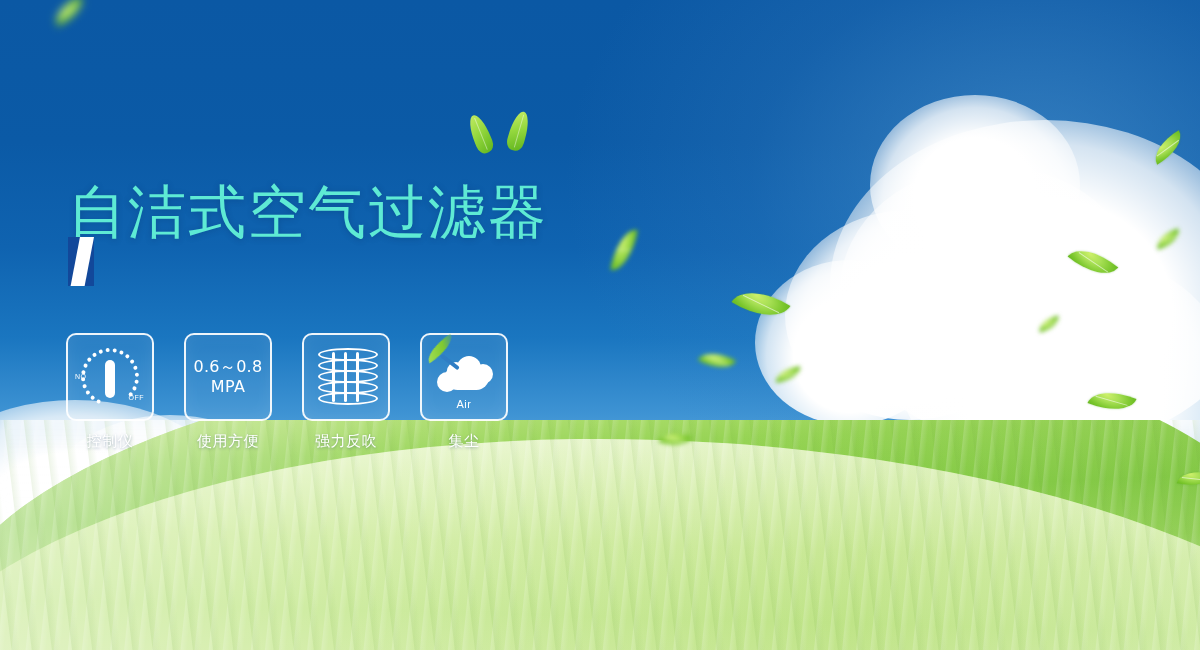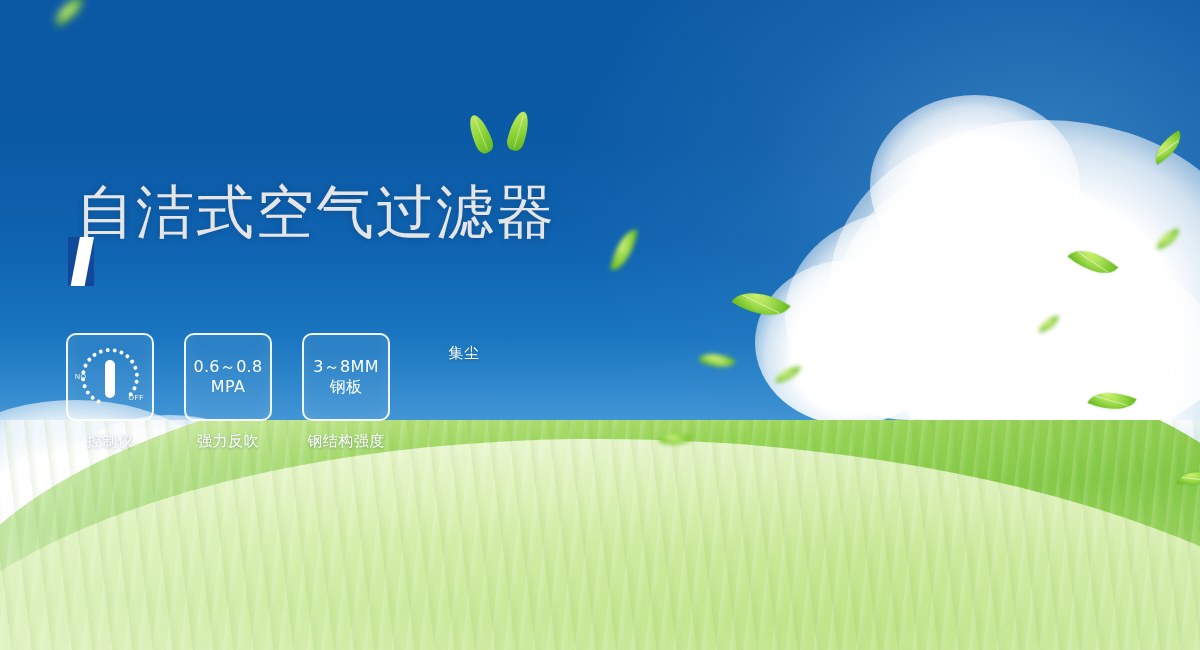--- a/index.html
+++ b/index.html
@@ -144,24 +144,23 @@
     position:absolute;left:12%;top:50%;width:76%;height:1px;
     background:rgba(255,255,255,.55);transform:translateY(-50%) rotate(-6deg);
   }
   .leaf.blur{filter:blur(2.2px);}
   .leaf.blur2{filter:blur(4px);}
 
   
   .title{
     position:absolute;left:68px;top:143px;
     font-size:58px;line-height:1.05;letter-spacing:2px;
-    color:#e5e5e5;font-weight:400;white-space:nowrap;
+    color:#5eead4;font-weight:400;white-space:nowrap;
     font-family:"DejaVu Sans","Liberation Sans",sans-serif;
     text-shadow:0 1px 6px rgba(0,40,90,.30);
-    margin-left:8px;
   }
   
   .sprout{position:absolute;left:470px;top:110px;width:70px;height:46px;}
   .sprout .sl{
     position:absolute;width:17px;height:40px;
     background:linear-gradient(150deg,#c6ec66 0%,#96d93f 45%,#5fb41c 100%);
     border-radius:60% 60% 52% 52% / 78% 78% 30% 30%;
   }
   .sprout .sl-left{left:2px;top:4px;transform:rotate(-22deg);}
   .sprout .sl-right{left:40px;top:1px;transform:rotate(16deg);}
@@ -409,32 +408,50 @@
       <div class="feat-label">控制仪</div>
     </div>
 
     <div class="feature">
       <div class="feat-box">
         <div class="feat-text">
           <span>0.6～0.8</span>
           <span class="l2">MPA</span>
         </div>
       </div>
+      <div class="feat-label">使用方便</div>
+    </div>
+
+    <div class="feature">
+      <div class="feat-box">
+        <div class="coil">
+          <span class="ring" style="top:0px;"></span>
+          <span class="ring" style="top:11px;"></span>
+          <span class="ring" style="top:22px;"></span>
+          <span class="ring" style="top:33px;"></span>
+          <span class="ring" style="top:44px;"></span>
+          <span class="bar" style="left:14px;"></span>
+          <span class="bar" style="left:26px;"></span>
+          <span class="bar" style="left:38px;"></span>
+        </div>
+      </div>
       <div class="feat-label">强力反吹</div>
     </div>
 
 
     <div class="feature">
       <div class="feat-box">
-        <div class="feat-text">
-          <span>3～8MM</span>
-          <span class="l2">钢板</span>
+        <div class="airicon">
+          <span class="beam"></span>
+          <span class="puff" style="left:6px;top:26px;width:20px;height:20px;"></span>
+          <span class="puff" style="left:16px;top:16px;width:18px;height:18px;"></span>
+          <span class="puff" style="left:26px;top:10px;width:24px;height:24px;"></span>
+          <span class="puff" style="left:42px;top:18px;width:20px;height:20px;"></span>
+          <span class="body"></span>
+          <span class="slash"></span>
+          <span class="airtxt">Air</span>
         </div>
       </div>
-      <div class="feat-label">钢结构强度</div>
-    </div>
-
-    <div class="feature">
       <div class="feat-label">集尘</div>
     </div>
 
   </div>
 </div>
 
 </body></html>

